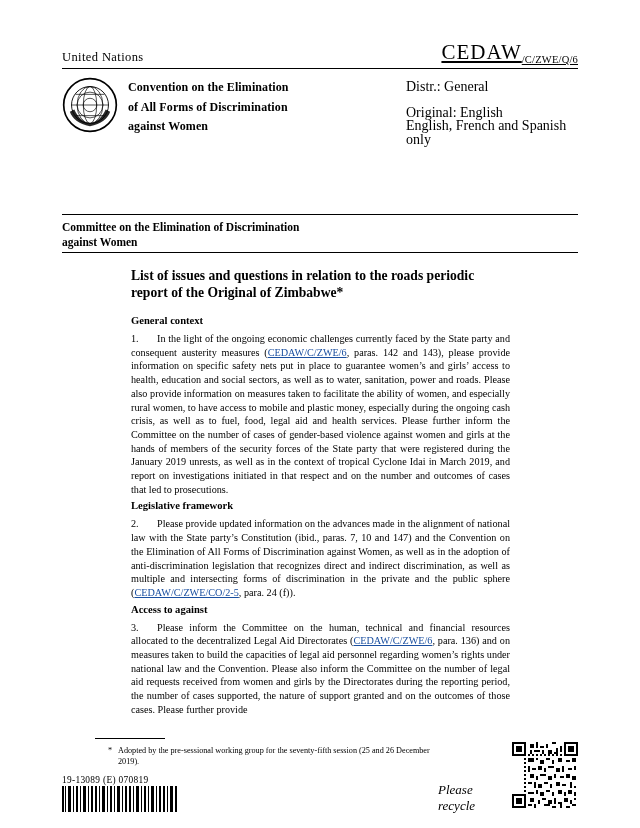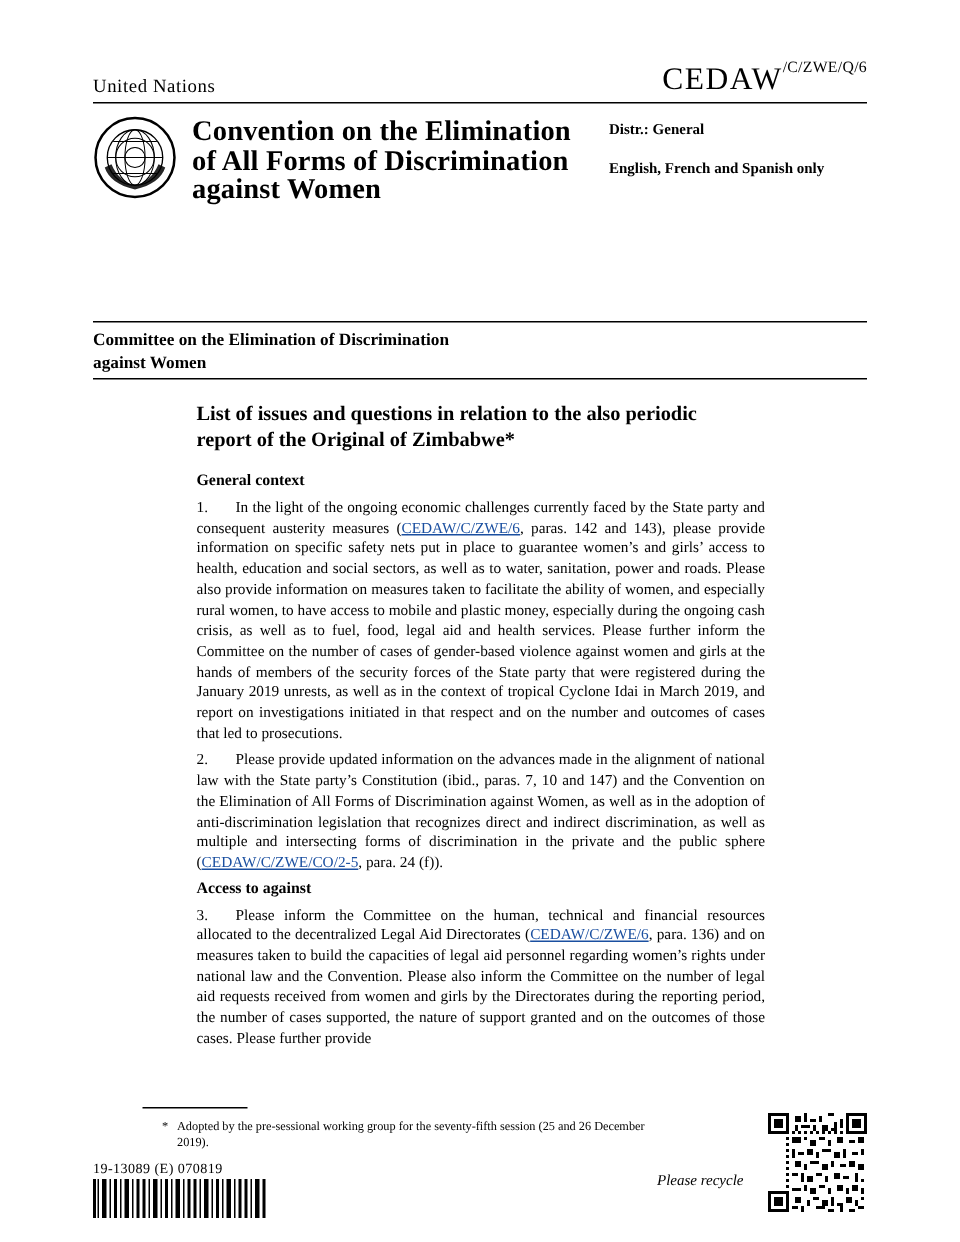--- a/index.html
+++ b/index.html
@@ -38,21 +38,22 @@
   .un-name {
     font-family: "Liberation Serif", serif;
     font-size: 12.5px;
     letter-spacing: 0.4px;
   }
   .symbol {
     font-family: "Liberation Serif", serif;
     font-size: 10.5px;
     letter-spacing: 0.2px;
     display: flex;
-    align-items: flex-start;
+    align-items: flex-end;
+    text-decoration: underline;
   }
   .symbol .big {
     font-size: 21px;
     letter-spacing: 1px;
   }
   .mast-rule {
     border-top: 1.1px solid #000;
     width: 100%;
   }
 
@@ -66,31 +67,30 @@
     margin-right: 10px;
     flex: none;
   }
   .title-block {
     flex: 1 1 auto;
     padding-top: 1px;
   }
   .conv-title {
     font-family: "Liberation Serif", serif;
     font-weight: bold;
-    font-size: 19px;
+    font-size: 12px;
     line-height: 19.5px;
     letter-spacing: 0.1px;
   }
   .distr-block {
     width: 172px;
     flex: none;
-    font-size: 10px;
+    font-size: 14px;
     line-height: 13.5px;
     padding-top: 3px;
-    font-weight: bold;
   }
   .distr-block .gap {
     height: 12px;
   }
 
   
   .thin-rule {
     position: absolute;
     left: 62px;
     width: 516px;
@@ -177,21 +177,21 @@
     position: absolute;
     left: 62px;
     top: 786px;
     height: 26px;
     width: 116px;
   }
   .recycle {
     position: absolute;
     left: 438px;
     top: 782px;
-    font-size: 10px;
+    font-size: 13px;
     font-style: italic;
   }
   .qr {
     position: absolute;
     left: 512px;
     top: 742px;
     width: 66px;
     height: 66px;
   }
 </style>
@@ -229,43 +229,45 @@
 
       <div class="title-block">
         <div class="conv-title">Convention on the Elimination</div>
         <div class="conv-title">of All Forms of Discrimination</div>
         <div class="conv-title">against Women</div>
       </div>
 
       <div class="distr-block">
         <div>Distr.: General</div>
         <div class="gap"></div>
+        <div>Original: English</div>
         <div>English, French and Spanish only</div>
       </div>
     </div>
   </div>
 
   <div class="thin-rule rule-a"></div>
 
   <div class="committee">
     <div>Committee on the Elimination of Discrimination</div>
     <div>against Women</div>
   </div>
 
   <div class="thin-rule rule-b"></div>
 
   <div class="content">
     <h1 class="doc-title">
-      <span>List of issues and questions in relation to the also periodic</span><br>
+      <span>List of issues and questions in relation to the roads periodic</span><br>
       <span>report of the Original of Zimbabwe</span><span>*</span>
     </h1>
 
     <div>
         <h2 class="section">General context</h2>
         <p class="para"><span class="num">1.</span><span>In the light of the ongoing economic challenges currently faced by the State party and consequent austerity measures (</span><a class="link" href="#">CEDAW/C/ZWE/6</a><span>, paras. 142 and 143), please provide information on specific safety nets put in place to guarantee women’s and girls’ access to health, education and social sectors, as well as to water, sanitation, power and roads. Please also provide information on measures taken to facilitate the ability of women, and especially rural women, to have access to mobile and plastic money, especially during the ongoing cash crisis, as well as to fuel, food, legal aid and health services. Please further inform the Committee on the number of cases of gender-based violence against women and girls at the hands of members of the security forces of the State party that were registered during the January 2019 unrests, as well as in the context of tropical Cyclone Idai in March 2019, and report on investigations initiated in that respect and on the number and outcomes of cases that led to prosecutions.</span></p>
+        <h2 class="section">Legislative framework</h2>
         <p class="para"><span class="num">2.</span><span>Please provide updated information on the advances made in the alignment of national law with the State party’s Constitution (ibid., paras. 7, 10 and 147) and the Convention on the Elimination of All Forms of Discrimination against Women, as well as in the adoption of anti-discrimination legislation that recognizes direct and indirect discrimination, as well as multiple and intersecting forms of discrimination in the private and the public sphere (</span><a class="link" href="#">CEDAW/C/ZWE/CO/2-5</a><span>, para. 24 (f)).</span></p>
         <h2 class="section">Access to against</h2>
         <p class="para"><span class="num">3.</span><span>Please inform the Committee on the human, technical and financial resources allocated to the decentralized Legal Aid Directorates (</span><a class="link" href="#">CEDAW/C/ZWE/6</a><span>, para. 136) and on measures taken to build the capacities of legal aid personnel regarding women’s rights under national law and the Convention. Please also inform the Committee on the number of legal aid requests received from women and girls by the Directorates during the reporting period, the number of cases supported, the nature of support granted and on the outcomes of those cases. Please further provide</span></p>
       </div>
   </div>
 
   <div class="footnote-rule"></div>
   <div class="footnote">
     <span class="star">*</span>
     <span>Adopted by the pre-sessional working group for the seventy-fifth session (25 and 26 December 2019).</span>

